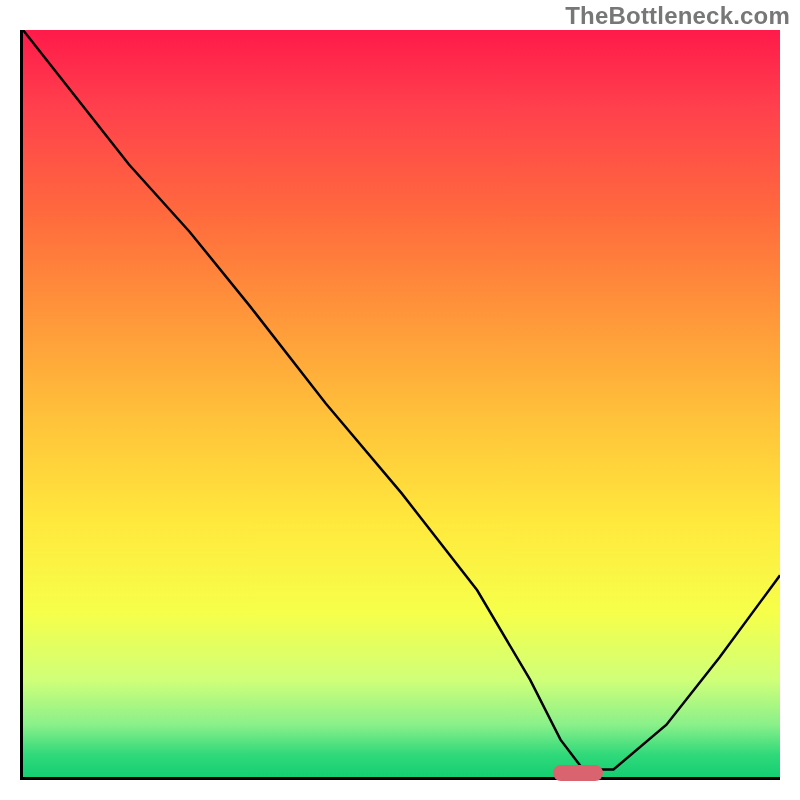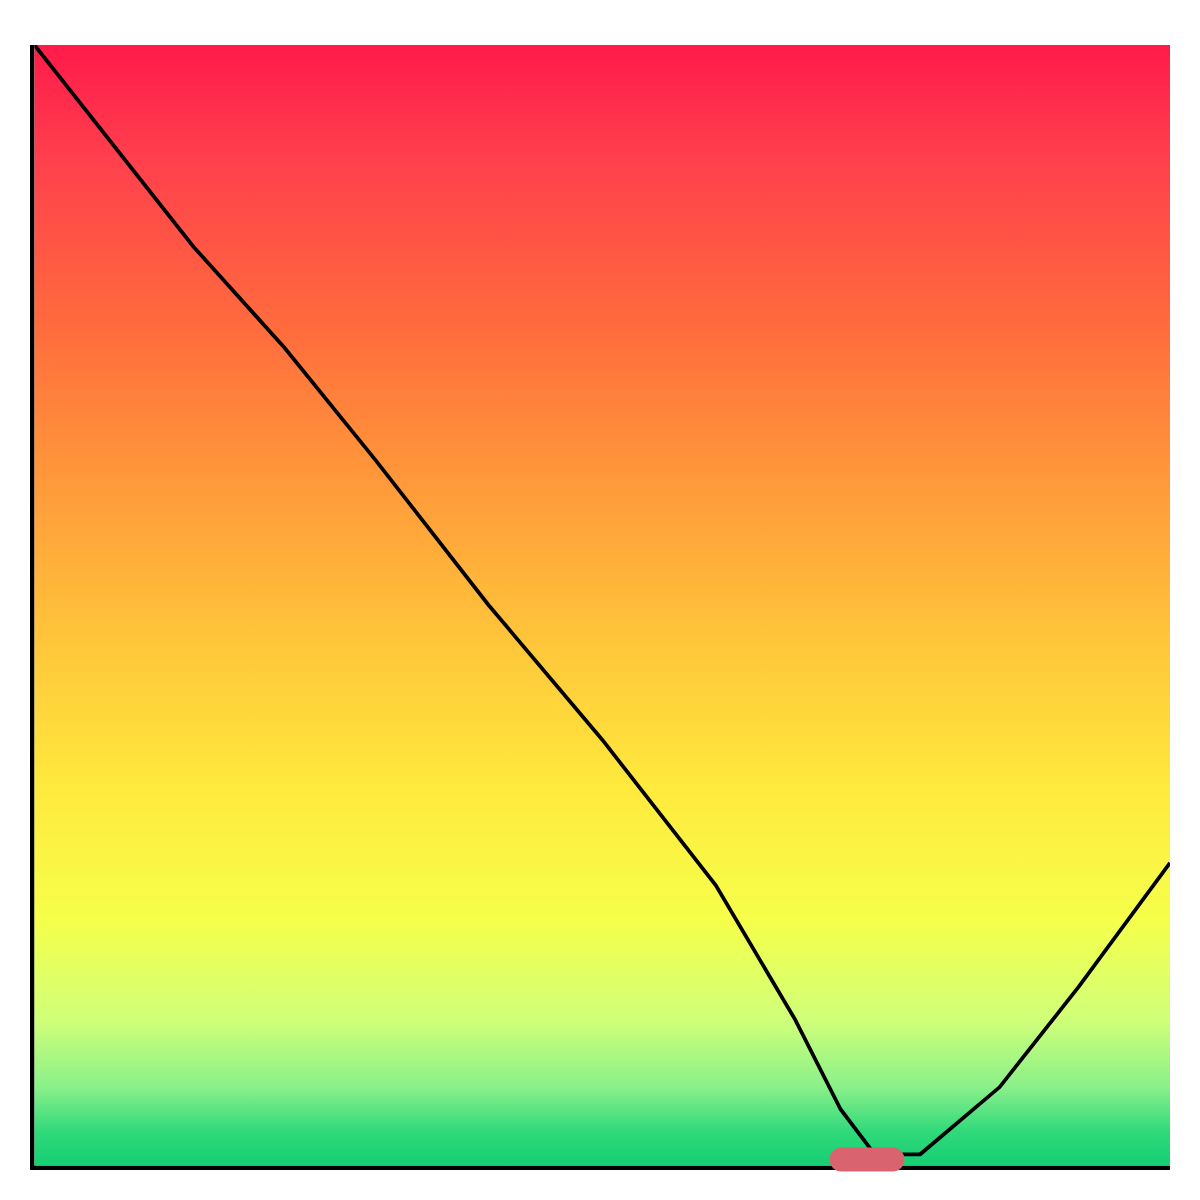--- a/index.html
+++ b/index.html
@@ -71,20 +71,21 @@
     height: 16px;
     border-radius: 8px;
     background: #d9636e;
     transform: translate(-50%, -50%);
   }
 </style>
 </head>
 <body>
 
 <div class="wrap">
+  <div class="watermark">TheBottleneck.com</div>
 
   <div class="plot">
     <div class="gradient"></div>
 
     <svg class="curve" viewBox="0 0 760 750" preserveAspectRatio="none">
       <path id="curve-path" d="M0.0 0.0 L106.4 135.0 L167.2 202.5 L228.0 277.5 L304.0 375.0 L380.0 465.0 L456.0 562.5 L509.2 652.5 L539.6 712.5 L562.4 742.5 L592.8 742.5 L646.0 697.5 L699.2 630.0 L760.0 547.5" fill="none" stroke="#000" stroke-width="2.5"></path>
     </svg>
 
     <div id="marker" class="marker" style="left: 554.8px; top: 742.5px;"></div>
   </div>

